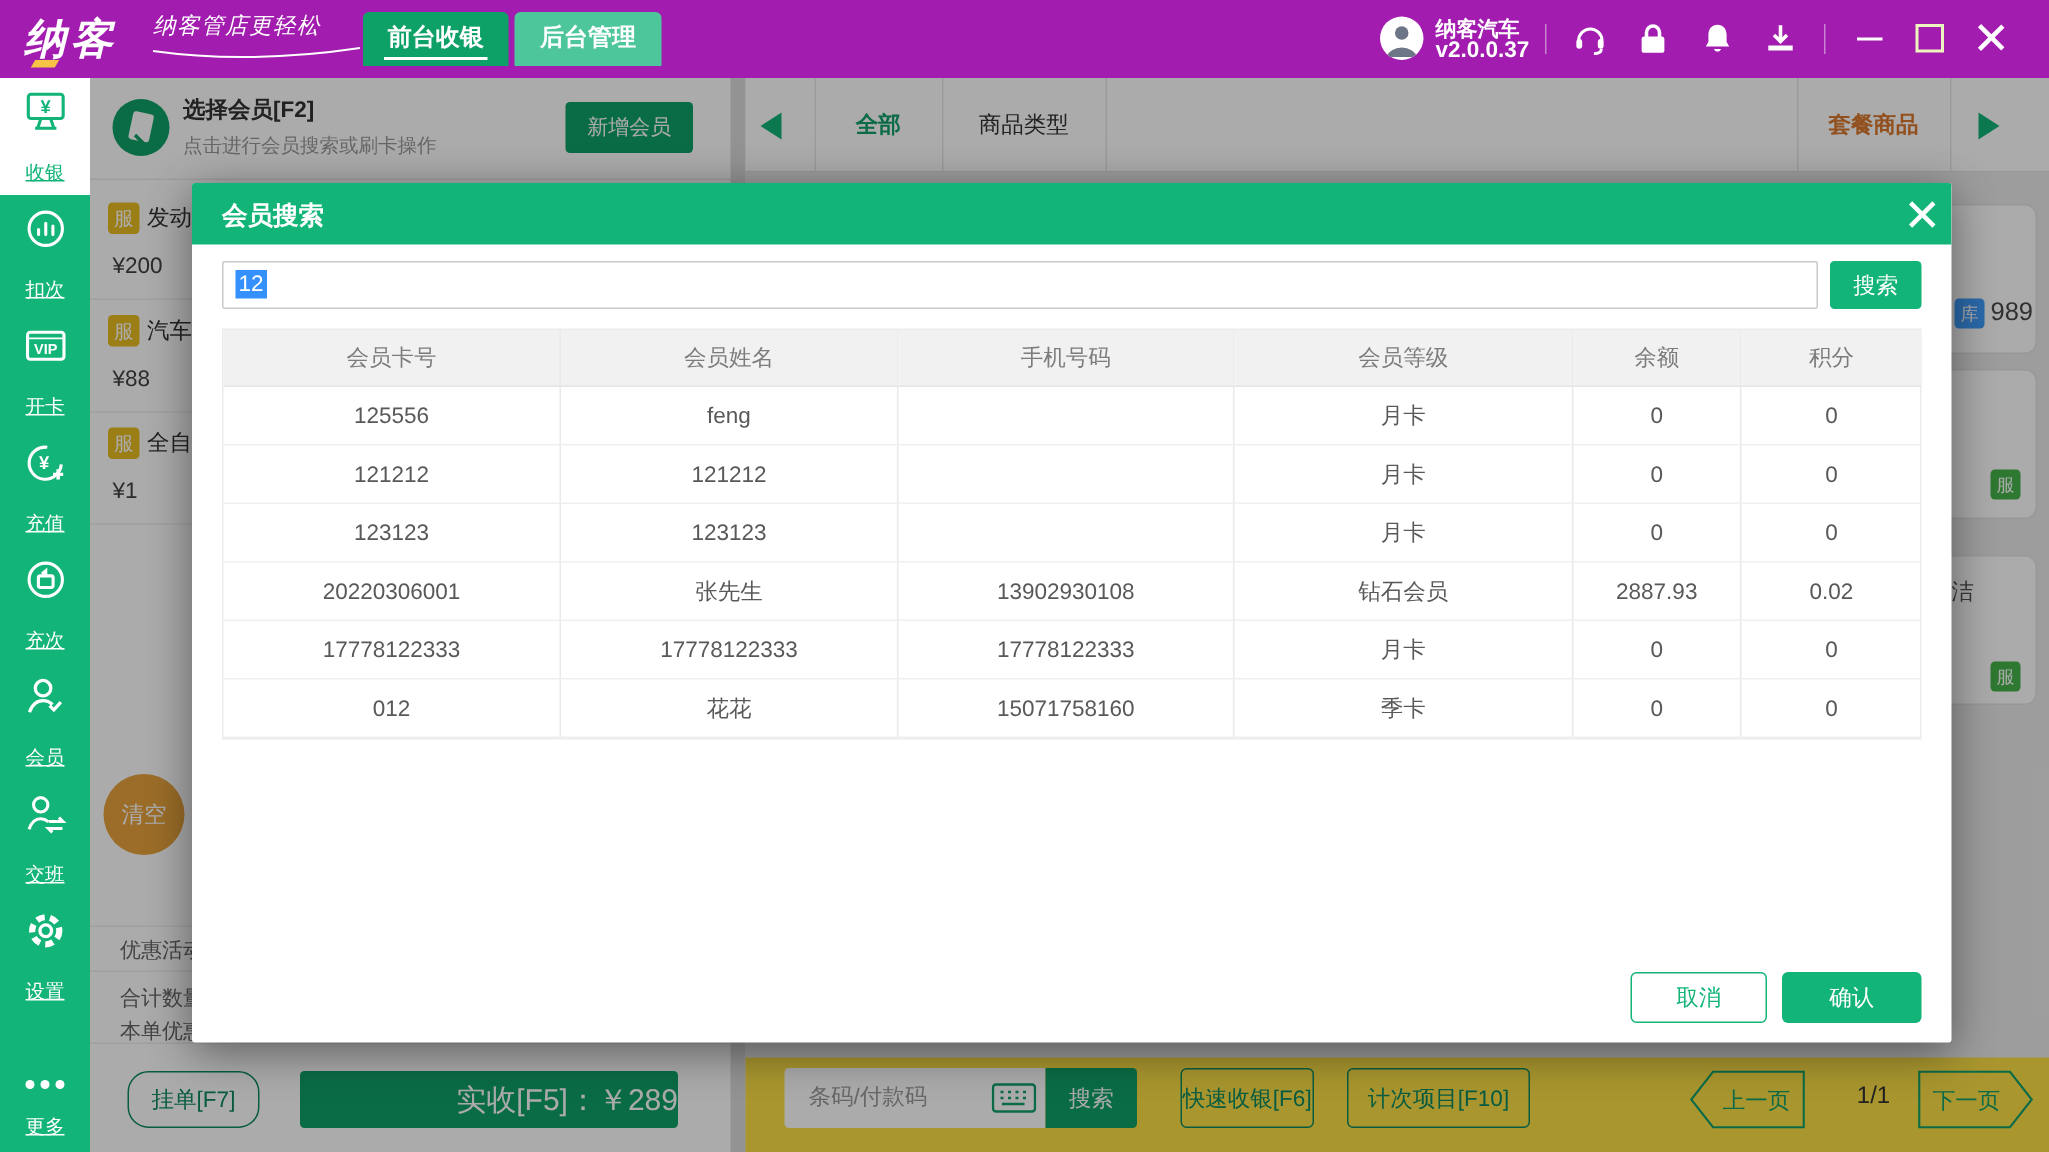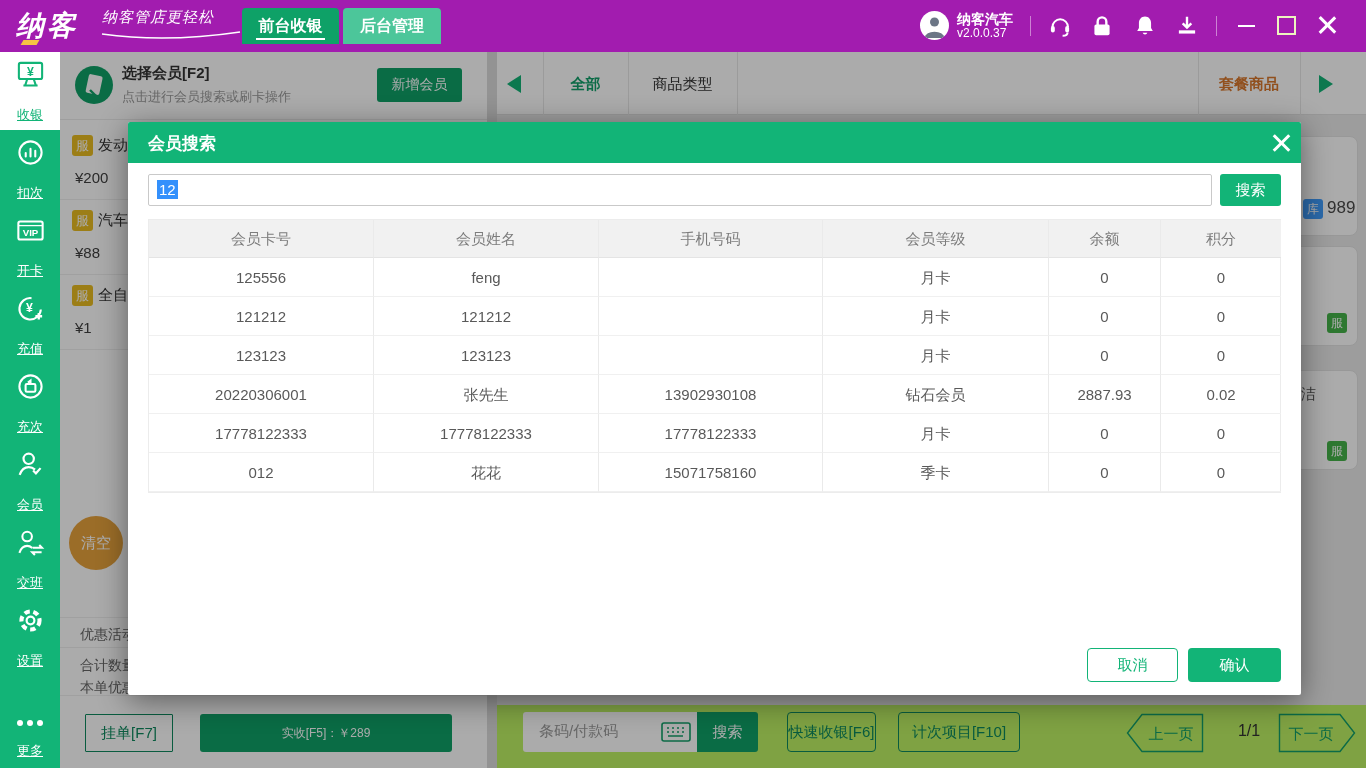--- a/index.html
+++ b/index.html
@@ -13,21 +13,21 @@
   .slogan { position:absolute; left:102px; top:8px; width:140px; color:#fff; font-size:15px; font-style:italic; letter-spacing:1px; white-space:nowrap; }
   .slogan-swoosh { position:absolute; left:100px; top:30px; }
   .tab { position:absolute; top:8px; height:36px; line-height:36px; text-align:center; color:#fff; font-size:16px; font-weight:bold; border-radius:4px 4px 0 0; cursor:pointer; }
   .tab-front { left:242px; width:97px; background:#0EA167; }
   .tab-front .underline { position:absolute; left:14px; right:14px; bottom:4px; height:2px; background:#fff; }
   .tab-back { left:343px; width:98px; background:#4CC69A; }
   .store { position:absolute; left:920px; top:11px; display:flex; align-items:center; }
   .avatar { width:29px; height:29px; border-radius:50%; background:#fff; position:relative; overflow:hidden; }
   .store-meta { margin-left:8px; color:#fff; }
   .store-name { font-size:14px; font-weight:bold; line-height:16px; }
-  .store-version { font-size:12px; line-height:13px; }
+  .store-version { font-size:15px; line-height:13px;font-weight:bold; }
   .tb-sep { position:absolute; top:16px; width:1px; height:20px; background:rgba(255,255,255,.45); }
   .tb-icon { position:absolute; top:13px; width:26px; height:26px; cursor:pointer; }
   .win-btn { position:absolute; cursor:pointer; }
   .win-min { left:1238px; top:25px; width:17px; height:2px; background:#fff; }
   .win-max { left:1277px; top:16px; width:19px; height:19px; border:2px solid #EDF5BE; }
   .win-close { left:1317px; top:15px; width:20px; height:20px; }
   .xbar { position:absolute; left:9px; top:-1px; width:2.6px; height:22px; background:#fff; }
 
   
   .sidebar { position:absolute; left:0; top:52px; width:60px; height:716px; background:#12B477; z-index:30; display:flex; flex-direction:column; }
@@ -53,43 +53,43 @@
   .cart-item { position:absolute; left:0; width:427px; height:75px; border-bottom:1px solid #efefef; }
   .ci-badge { position:absolute; left:12px; top:10px; width:21px; height:21px; background:#E9BC21; color:#fff; font-size:13px; text-align:center; line-height:21px; border-radius:3px; }
   .ci-name { position:absolute; left:38px; top:11px; font-size:15px; color:#333; white-space:nowrap; }
   .ci-price { position:absolute; left:15px; top:44px; font-size:15px; color:#404040; }
   .clear-btn { position:absolute; left:9px; top:464px; width:54px; height:54px; border-radius:50%; background:#E8A33D; color:#fff; font-size:15px; border:none; cursor:pointer; }
   .summary { position:absolute; left:0; top:565px; width:427px; }
   .sum-row1 { height:31px; line-height:31px; border-top:1px solid #efefef; border-bottom:1px solid #efefef; }
   .sum-row { height:22px; line-height:22px; }
   .sum-label { margin-left:20px; font-size:14px; color:#666; white-space:nowrap; }
   .cart-bottom { position:absolute; left:0; top:643px; width:427px; height:73px; border-top:1px solid #efefef; background:#fff; }
-  .hold-btn { position:absolute; left:25px; top:18px; width:88px; height:38px; background:#fff; border:1px solid #0E8A5F; color:#0E8A5F; font-size:15px; border-radius:1px; cursor:pointer; }
-  .checkout-btn { position:absolute; left:140px; top:18px; width:252px; height:38px; background:#0FA268; border:none; color:#fff; font-size:12px; border-radius:3px; cursor:pointer; }
+  .hold-btn { position:absolute; left:25px; top:18px; width:88px; height:38px; background:#fff; border:1px solid #0E8A5F; color:#0E8A5F; font-size:15px; border-radius:14px; cursor:pointer; }
+  .checkout-btn { position:absolute; left:140px; top:18px; width:252px; height:38px; background:#0FA268; border:none; color:#fff; font-size:20px; border-radius:3px; cursor:pointer;text-align:right; }
 
   .panel-divider { position:absolute; left:427px; top:0; width:10px; height:716px; background:#DCDCDC; }
 
   
   .product-panel { position:absolute; left:437px; top:0; width:869px; height:716px; background:#EBEBEB; }
   .cat-bar { position:absolute; left:0; top:0; width:869px; height:63px; background:#fff; border-bottom:1px solid #e2e2e2; }
   .chev { position:absolute; top:23px; width:0; height:0; border-top:9px solid transparent; border-bottom:9px solid transparent; cursor:pointer; }
   .chev-left { left:10px; border-right:14px solid #12B477; }
   .chev-right { left:822px; border-left:14px solid #12B477; }
   .cat-sep { position:absolute; top:0; width:1px; height:63px; background:#e8e8e8; }
   .cat-item { position:absolute; top:0; height:63px; line-height:63px; text-align:center; font-size:15px; color:#333; cursor:pointer; }
   .cat-all { left:46px; width:85px; color:#12A06A; font-weight:bold; }
   .cat-type { left:131px; width:109px; }
   .cat-combo { left:701px; width:102px; color:#D9782D; font-weight:bold; }
   .pcard { position:absolute; left:743px; width:118px; background:#fff; border:1px solid #e3e3e3; border-radius:8px; cursor:pointer; }
   .pc-badge-stock { position:absolute; left:62px; top:62px; width:20px; height:20px; background:#409EFF; border-radius:3px; color:#fff; font-size:12px; line-height:20px; text-align:center; }
   .pc-stock { position:absolute; left:86px; top:61px; font-size:17px; color:#4a4a4a; }
   .pc-badge-serv { position:absolute; left:86px; width:20px; height:20px; background:#45B449; border-radius:3px; color:#fff; font-size:12px; line-height:20px; text-align:center; }
   .pc-name { position:absolute; left:45px; top:14px; font-size:15px; color:#555; white-space:nowrap; }
 
-  .prod-bottom { position:absolute; left:0; top:653px; width:869px; height:63px; background:#bef264; }
+  .prod-bottom { position:absolute; left:0; top:653px; width:869px; height:63px; background:#fde047; }
   .barcode-box { position:absolute; left:26px; top:7px; width:174px; height:40px; background:#fff; border-radius:3px 0 0 3px; cursor:text; }
   .barcode-ph { position:absolute; left:16px; top:10px; font-size:15px; color:#9a9a9a; }
   .kb-icon { position:absolute; left:138px; top:10px; cursor:pointer; }
   .scan-search-btn { position:absolute; left:200px; top:7px; width:61px; height:40px; background:#0FA268; color:#fff; border:none; font-size:15px; border-radius:0 3px 3px 0; cursor:pointer; }
   .outline-btn { position:absolute; top:7px; height:40px; background:transparent; border:1px solid #0E8A5F; color:#0E8A5F; font-size:15px; border-radius:4px; cursor:pointer; }
   .quick-btn { left:290px; width:89px; }
   .count-btn { left:401px; width:122px; }
   .pager-svg { position:absolute; top:8px; cursor:pointer; }
   .pg-prev { left:629px; }
   .pg-next { left:781px; }

